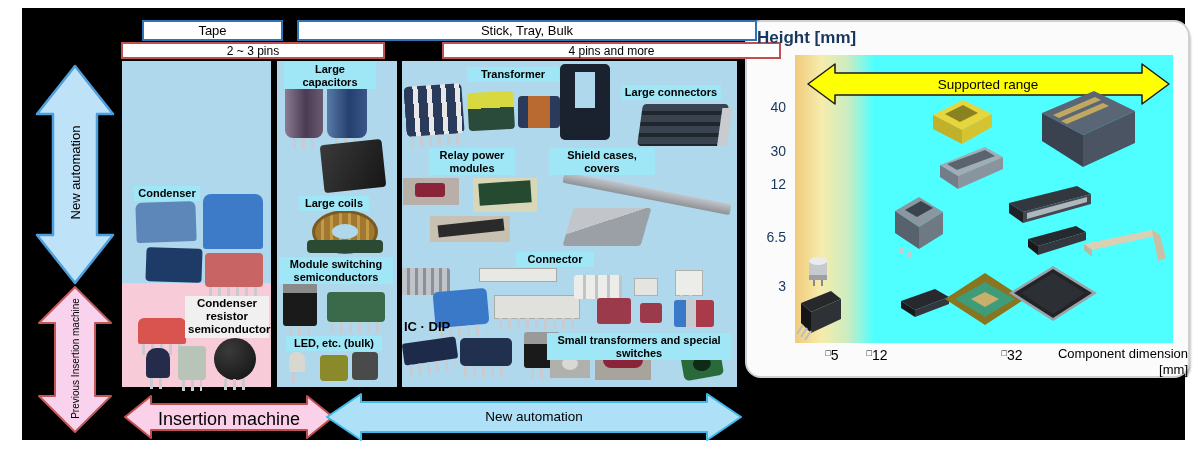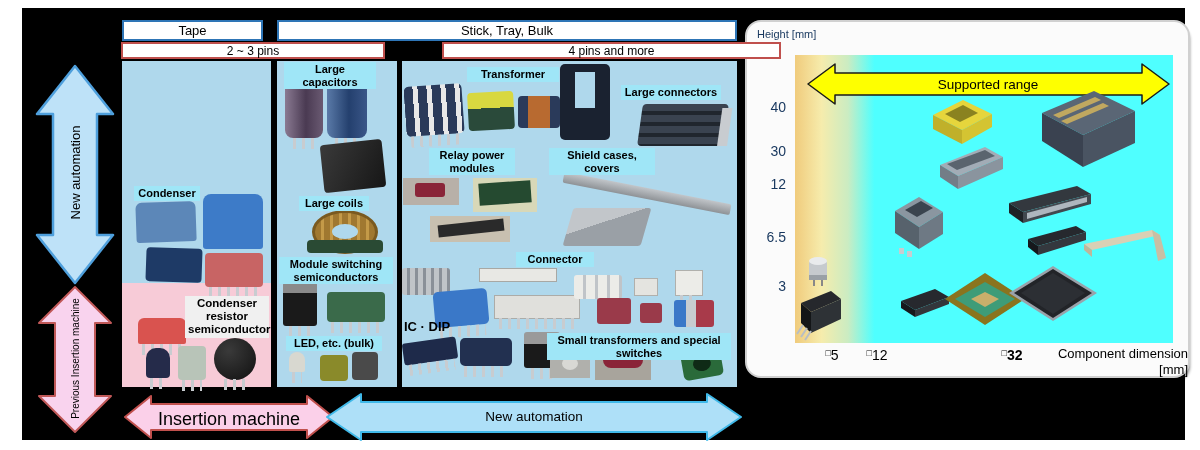--- a/index.html
+++ b/index.html
@@ -1,21 +1,21 @@
 <!DOCTYPE html>
 <html><head>
 <meta charset="utf-8">
 <style>
   html,body{margin:0;padding:0;background:#fff;font-family:"Liberation Sans",sans-serif;}
   .stage{position:relative;width:1200px;height:450px;background:#fff;overflow:hidden;}
   .blackbg{position:absolute;left:22px;top:8px;width:1163px;height:432px;background:#000;z-index:0;}
   .decor{position:absolute;left:0;top:0;width:1200px;height:450px;z-index:2;pointer-events:none;}
   .hdr{position:absolute;background:#fff;display:flex;align-items:center;justify-content:center;
        font-size:13px;color:#000;z-index:5;box-sizing:border-box;}
-  .hdr.blue{border:2px solid #2E75B6;}
+  .hdr.blue{border:2px solid #2E75B6;margin-left:20px;}
   .hdr.red{border:2px solid #C0504D;font-size:12px;}
   .panel{position:absolute;background:#AFD8EC;z-index:1;}
   .pinkzone{position:absolute;background:#F7CBD7;}
   .chip{position:absolute;background:#9FE6F7;color:#000;font-weight:bold;font-size:11px;line-height:1.15;
         text-align:center;padding:1px 3px;z-index:6;box-sizing:border-box;}
   .cmp{position:absolute;z-index:3;box-sizing:border-box;}
   .pins{position:absolute;left:4px;right:4px;bottom:-11px;height:11px;
         background:repeating-linear-gradient(90deg,#C8CCD0 0 3px,rgba(0,0,0,0) 3px 9px);}
   .arrowtext{position:absolute;text-align:center;color:#000;z-index:4;}
   .vtext{transform:rotate(-90deg);transform-origin:center;}
@@ -173,36 +173,36 @@
     <div style="position:absolute;left:12px;top:7px;width:16px;height:13px;background:#D8D8D4;border-radius:50%;"></div>
   </div>
   <div class="cmp" style="left:595px;top:344px;width:56px;height:36px;background:#A8A49C;">
     <div style="position:absolute;left:8px;top:7px;width:40px;height:17px;background:#8A2438;border-radius:8px;"></div>
   </div>
   <div class="cmp" style="left:682px;top:350px;width:40px;height:28px;background:#2A6A3A;border-radius:5px;transform:rotate(-10deg);">
     <div style="position:absolute;left:11px;top:6px;width:18px;height:15px;background:#0F2A16;border-radius:50%;"></div>
   </div>
 
   <div class="chartpanel"></div>
-  <div class="tick" style="left:757px;top:28px;font-size:11px;">Height [mm]</div>
+  <div class="tick" style="left:757px;top:28px;font-size:17px;font-weight:bold;">Height [mm]</div>
   <div class="plot"></div>
 
   <div class="tick" style="left:750px;top:99px;width:36px;text-align:right;">40</div>
   <div class="tick" style="left:750px;top:143px;width:36px;text-align:right;">30</div>
   <div class="tick" style="left:750px;top:176px;width:36px;text-align:right;">12</div>
   <div class="tick" style="left:750px;top:229px;width:36px;text-align:right;">6.5</div>
   <div class="tick" style="left:750px;top:278px;width:36px;text-align:right;">3</div>
 
   <div class="xtick" style="left:812px;top:347px;width:40px;">
     <span class="sq">□</span><span>5</span>
   </div>
   <div class="xtick" style="left:855px;top:347px;width:44px;">
     <span class="sq">□</span><span>12</span>
   </div>
-  <div class="xtick" style="left:990px;top:347px;width:44px;font-weight:bold;">
+  <div class="xtick" style="left:990px;top:347px;width:44px;">
     <span class="sq">□</span><span>32</span>
   </div>
   <div class="axislabel" style="left:1040px;top:346px;width:148px;">
     <div>Component dimension</div>
     <div>[mm]</div>
   </div>
 
   <svg class="plotsvg" viewBox="0 0 378 288">
     <polygon points="13,29 40,9 40,18 347,18 347,9 374,29 347,49 347,40 40,40 40,49" fill="#FEFF00" stroke="#1A1A1A" stroke-width="1.5" stroke-linejoin="round"></polygon>
 

